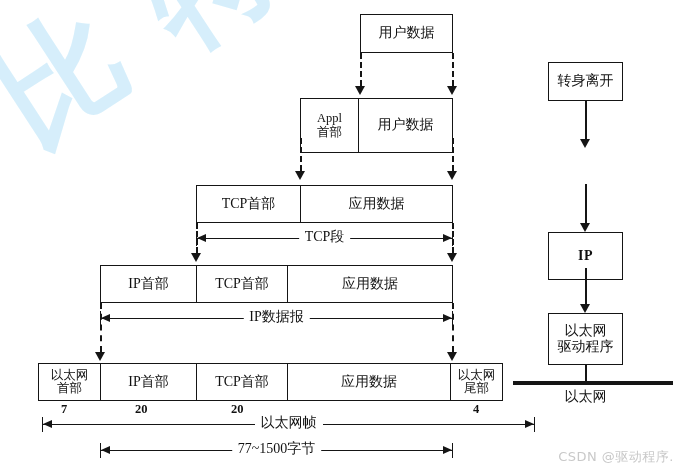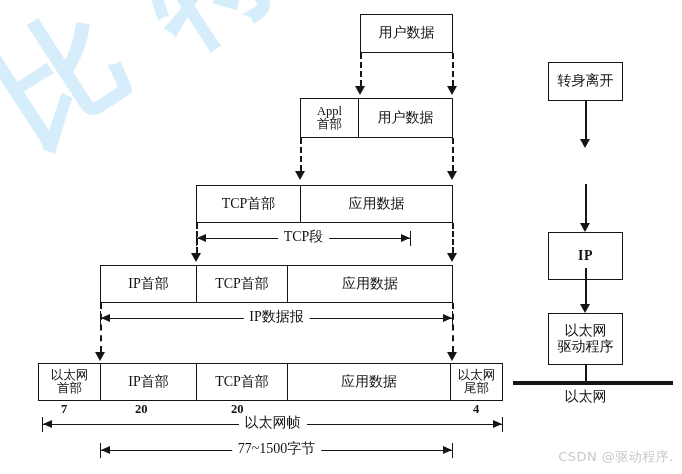--- a/index.html
+++ b/index.html
@@ -175,37 +175,37 @@
 
   <div class="pdu" style="left:360px; top:14px; width:93px; height:39px;">
     <div class="cell" style="flex:1 1 100%;">用户数据</div>
   </div>
 
   <div class="vdash" style="left:360px; top:53px; height:33px;"></div>
   <div class="varrow-head" style="left:355px; top:86px;"></div>
   <div class="vdash" style="left:452px; top:53px; height:33px;"></div>
   <div class="varrow-head" style="left:447px; top:86px;"></div>
 
-  <div class="pdu" style="left:300px; top:98px; width:153px; height:40px;">
+  <div class="pdu" style="left:300px; top:98px; width:153px; height:55px;">
     <div class="cell small" style="width:58px;">Appl
 首部</div>
     <div class="cell" style="flex:1;">用户数据</div>
   </div>
 
   <div class="vdash" style="left:300px; top:138px; height:33px;"></div>
   <div class="varrow-head" style="left:295px; top:171px;"></div>
   <div class="vdash" style="left:452px; top:138px; height:33px;"></div>
   <div class="varrow-head" style="left:447px; top:171px;"></div>
 
   <div class="pdu" style="left:196px; top:185px; width:257px; height:38px;">
     <div class="cell" style="width:104px;">TCP首部</div>
     <div class="cell" style="flex:1;">应用数据</div>
   </div>
 
-  <div class="dim" style="left:196px; top:231px; width:215px;">
+  <div class="dim" style="left:196px; top:231px; width:257px;">
     <div class="tick-l"></div>
     <div class="tick-r"></div>
     <div class="bar"></div>
     <div class="ah-l"></div>
     <div class="ah-r"></div>
     <div class="dlabel">TCP段</div>
   </div>
 
   <div class="vdash" style="left:196px; top:223px; height:30px;"></div>
   <div class="vdash" style="left:196px; top:248px; height:5px;"></div>
@@ -241,21 +241,21 @@
     <div class="cell" style="flex:1;">应用数据</div>
     <div class="cell small" style="width:51px;">以太网
 尾部</div>
   </div>
 
   <div class="sizenum" style="left:61px; top:402px;">7</div>
   <div class="sizenum" style="left:135px; top:402px;">20</div>
   <div class="sizenum" style="left:231px; top:402px;">20</div>
   <div class="sizenum" style="left:473px; top:402px;">4</div>
 
-  <div class="dim" style="left:42px; top:417px; width:461px;">
+  <div class="dim" style="left:42px; top:417px; width:461px;padding-left:32px;">
     <div class="tick-l"></div>
     <div class="tick-r"></div>
     <div class="bar"></div>
     <div class="ah-l"></div>
     <div class="ah-r"></div>
     <div class="dlabel">以太网帧</div>
   </div>
 
   <div class="dim" style="left:100px; top:443px; width:353px;">
     <div class="tick-l"></div>

